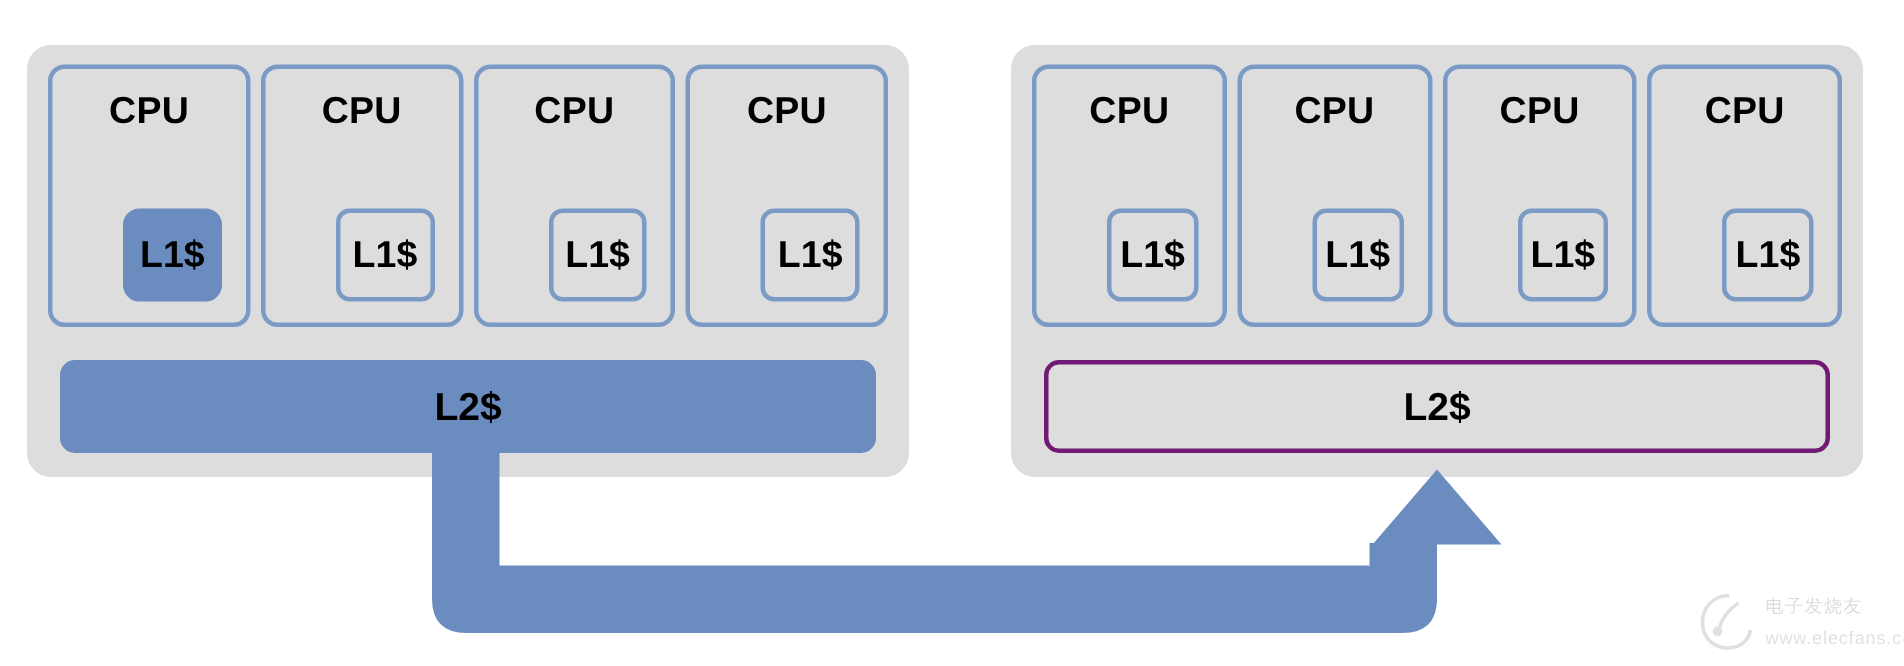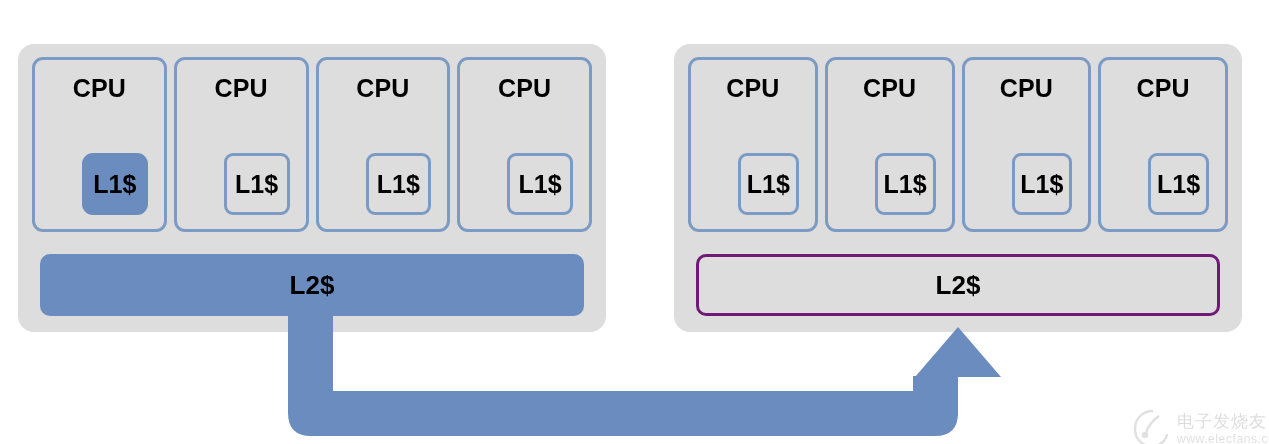--- a/index.html
+++ b/index.html
@@ -11,21 +11,21 @@
     width: 1269px;
     height: 444px;
     position: relative;
     overflow: hidden;
     font-family: "Liberation Sans", sans-serif;
   }
 
   
   #stage {
     position: absolute;
-    left: 0; top: 16px;
+    left: 0; top: 2px;
     width: 1269px;
     height: 364px;
   }
 
   
   .cluster {
     position: absolute;
     background: #dddddd;
     border-radius: 16px;
     box-sizing: border-box;
@@ -144,21 +144,21 @@
   }
   #watermark .wm-mark {
     position: absolute;
     left: 0; top: 6px;
     width: 40px; height: 40px;
   }
   #watermark .wm-cn {
     position: absolute;
     left: 44px;
     top: 8px;
-    font-size: 17px;
+    font-size: 12px;
     font-family: "DejaVu Sans", sans-serif;
     letter-spacing: 1px;
     white-space: nowrap;
     color: #8f8f8f;
   }
   #watermark .wm-url {
     position: absolute;
     left: 44px;
     top: 30px;
     font-size: 12px;

